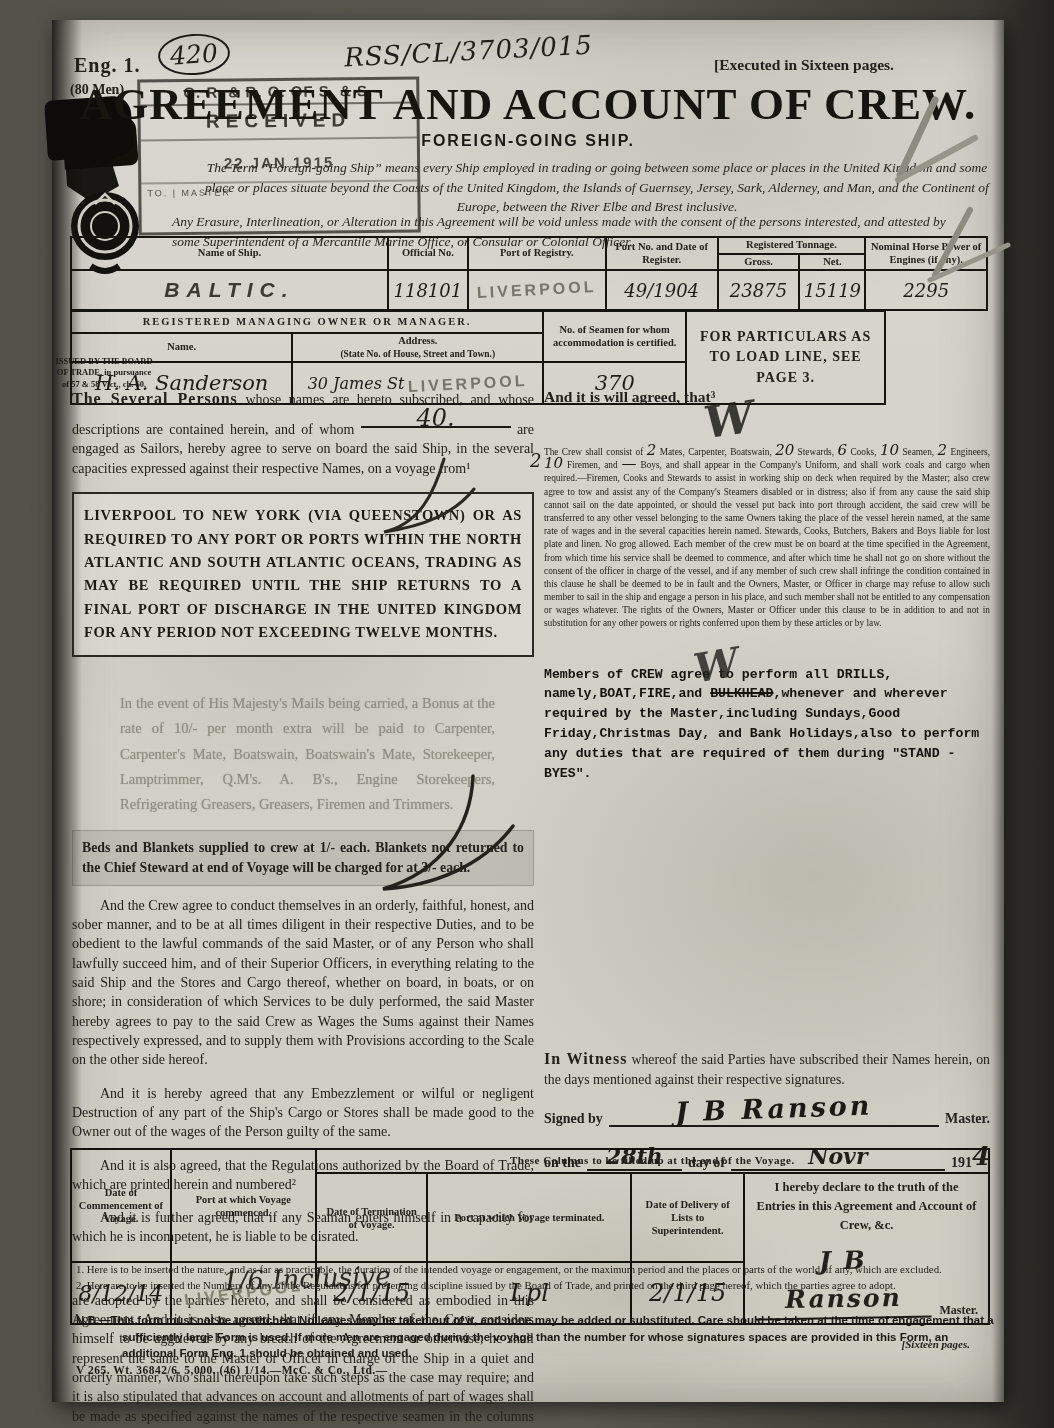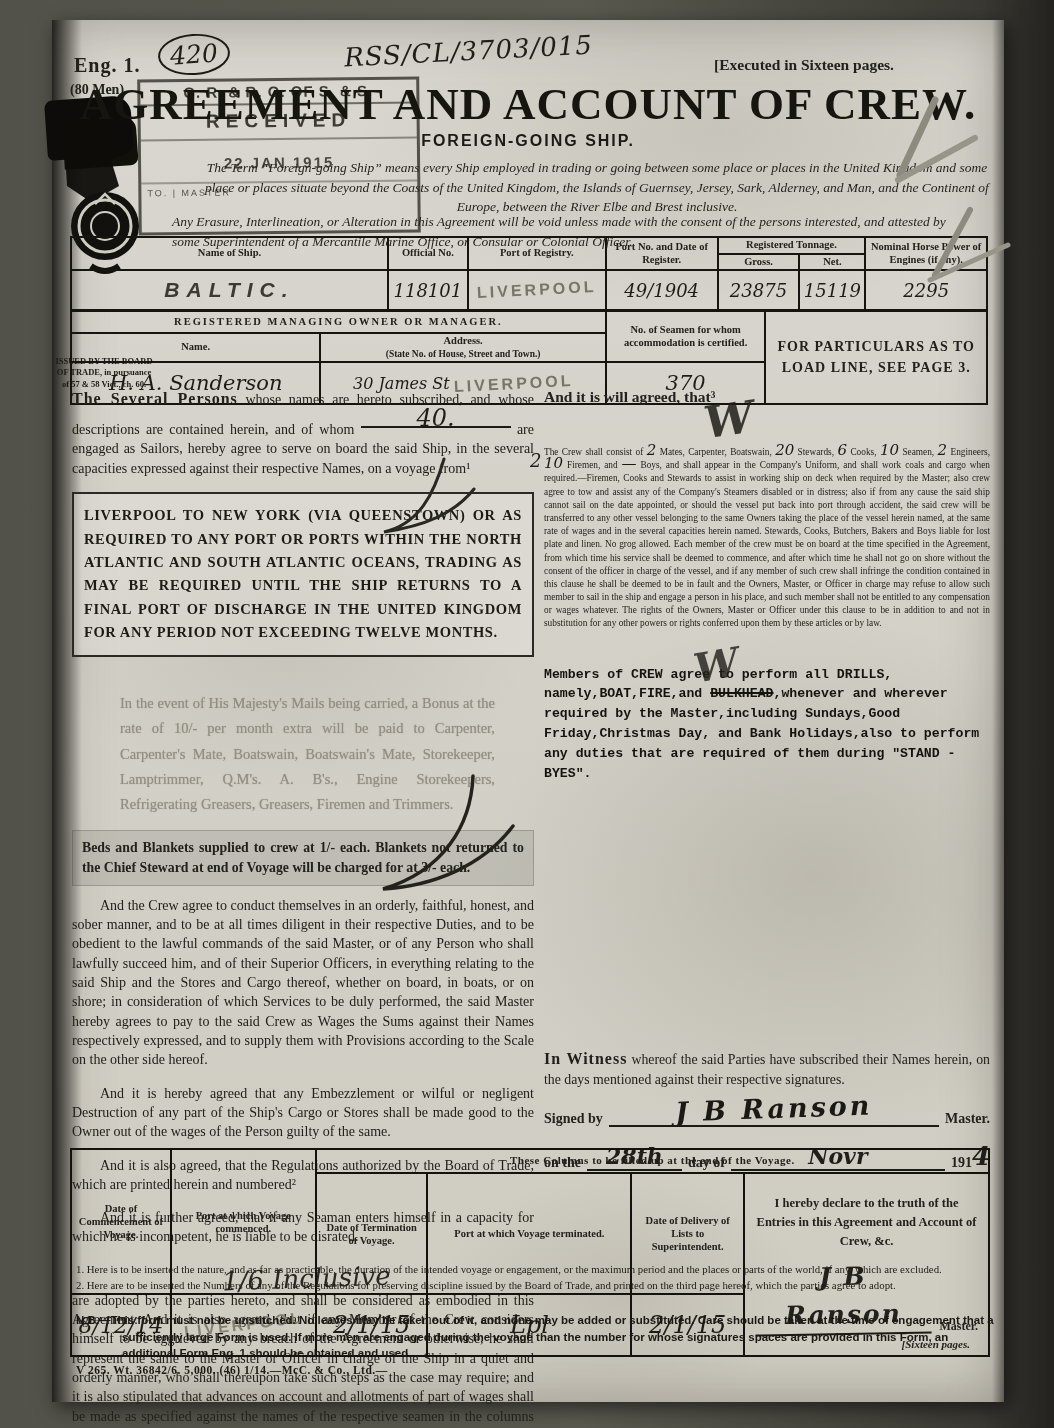--- a/index.html
+++ b/index.html
@@ -58,21 +58,21 @@
     font-style:italic;font-size:13.5px;line-height:1.5;color:#26241e;}
   
   table{border-collapse:collapse;}
   .ship-table{position:absolute;left:18px;top:216px;width:918px;z-index:2;}
   .ship-table th,.ship-table td{border:2px solid #16140f;text-align:center;vertical-align:middle;}
   .ship-table th{font-size:10.5px;font-weight:bold;line-height:1.2;padding:1px 3px;}
   .ship-table .vrow td{height:36px;}
   .stamp-text{font-family:"Liberation Sans",sans-serif;font-weight:bold;color:#3b3a33;letter-spacing:7px;font-size:21px;font-style:italic;}
   .stamp-light{font-family:"Liberation Sans",sans-serif;font-weight:bold;color:#77746a;letter-spacing:3px;font-size:16px;transform:rotate(-3deg);display:inline-block;}
   .hw-val{font-family:"DejaVu Serif",serif;font-style:italic;font-size:18px;color:#1e1c17;}
-  .owner-table{position:absolute;left:18px;top:290px;width:918px;z-index:2;}
+  .owner-table{position:absolute;left:18px;top:290px;width:816px;z-index:2;}
   .owner-table th,.owner-table td{border:2px solid #16140f;text-align:center;vertical-align:middle;}
   .owner-table th{font-size:10.5px;font-weight:bold;line-height:1.2;padding:1px 4px;}
   .owner-title{font-size:11.5px;letter-spacing:2px;height:18px;}
   .particulars{font-size:14px;font-weight:bold;line-height:1.45;letter-spacing:1px;}
   .addr-sub{font-weight:bold;font-size:9.5px;}
   
   .col-left{position:absolute;left:20px;top:368px;width:462px;z-index:2;}
   .col-right{position:absolute;left:492px;top:368px;width:446px;height:760px;z-index:2;}
   .para{font-size:14px;line-height:1.38;text-align:justify;color:#22201a;}
   .para + .para{margin-top:2px;}
@@ -109,21 +109,21 @@
   .date-fill{border-bottom:2px solid #1c1a15;text-align:center;margin:0 6px;height:18px;}
   .date-fill .hw{font-size:22px;position:relative;top:-8px;}
   .w-day{width:95px;} .w-month{flex:1;}
   .year-hw{font-size:26px;}
   
   .voyage-table{position:absolute;left:18px;top:1128px;width:920px;z-index:2;}
   .voyage-table th,.voyage-table td{border:2.5px solid #14120d;text-align:center;vertical-align:middle;}
   .voyage-table th{font-size:10.5px;font-weight:bold;line-height:1.25;padding:2px 4px;}
   .voyage-table .span-head{font-size:11px;letter-spacing:.5px;height:18px;}
   .voyage-table .vals td{height:58px;margin-top:21px;}
-  .decl-cell{font-size:12.5px;font-weight:bold;line-height:1.5;padding:20px 10px;}
+  .decl-cell{font-size:12.5px;font-weight:bold;line-height:1.5;padding:4px 10px;}
   .decl-sig-row{display:flex;align-items:flex-end;justify-content:center;margin-top:8px;}
   .decl-sig{font-family:"DejaVu Serif",serif;font-style:italic;font-size:25px;letter-spacing:2px;
     border-bottom:2px solid #1c1a15;padding:0 24px;transform:rotate(-1deg);}
   .decl-master{font-size:12px;font-weight:bold;margin-left:8px;}
   
   .footnotes{position:absolute;left:24px;top:1242px;width:914px;z-index:2;font-size:10.8px;line-height:1.45;color:#1d1b15;}
   .footnotes div{margin:0;}
   .nb{position:absolute;left:24px;top:1292px;width:878px;z-index:2;
     font-family:"Liberation Sans",sans-serif;font-weight:bold;font-size:11.5px;line-height:1.45;color:#1a1812;
     padding-left:46px;text-indent:-46px;}

